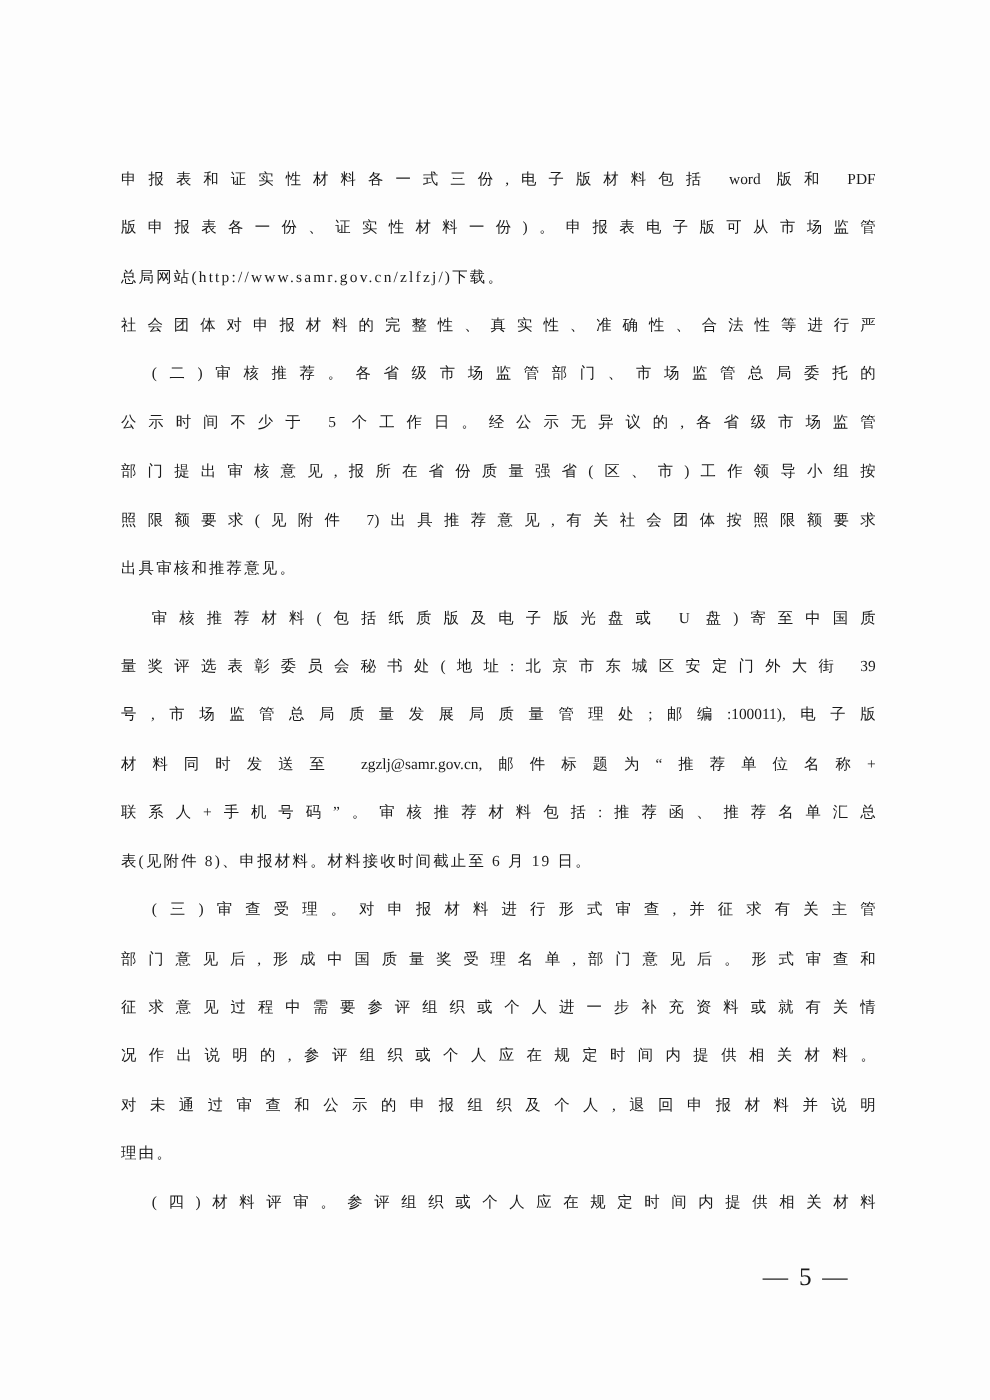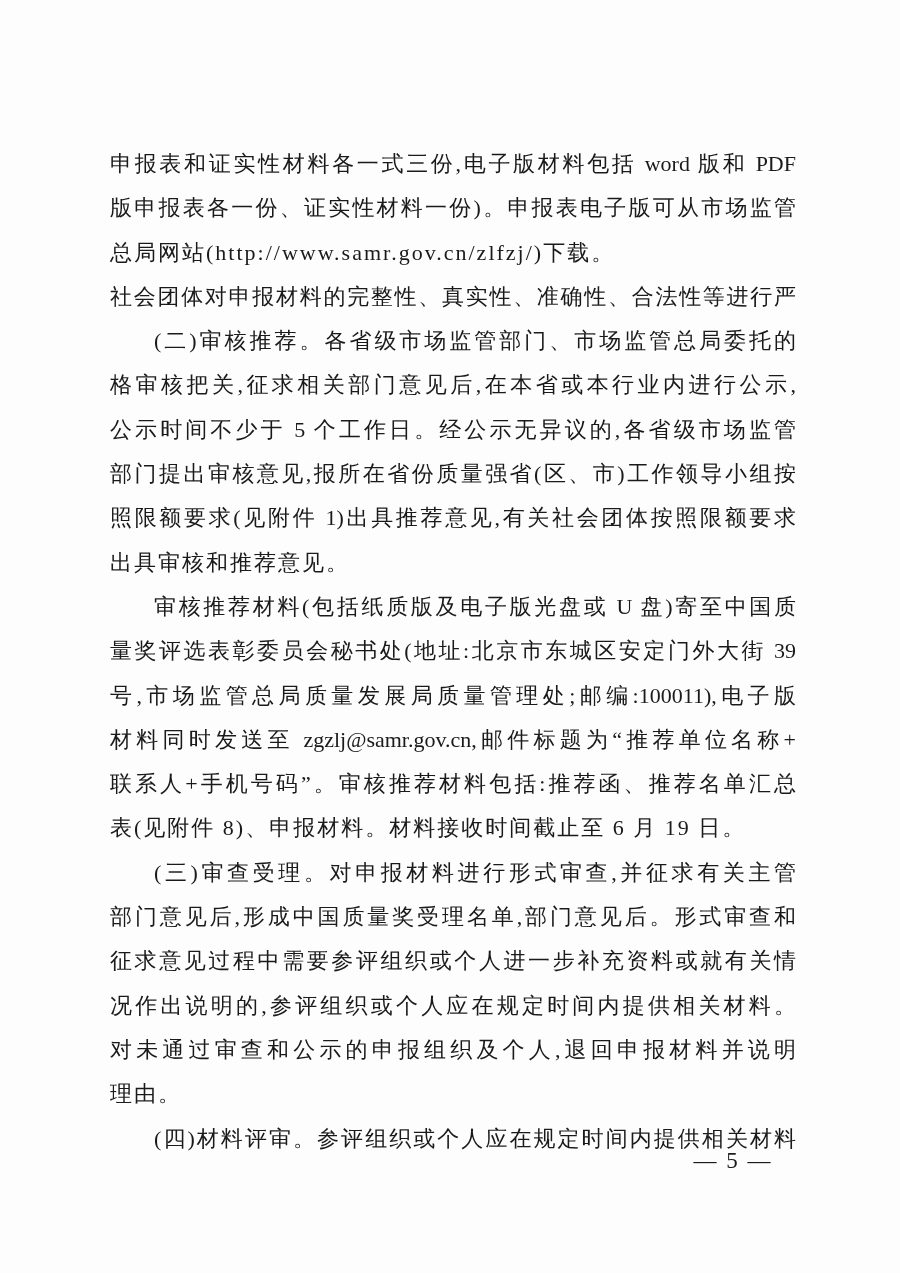--- a/index.html
+++ b/index.html
@@ -16,21 +16,21 @@
     font-family: "Liberation Serif", "DejaVu Serif", serif;
     color: #1a1a1a;
   }
   .body-text {
     position: absolute;
     left: 110px;
     top: 142px;
     width: 686px;
   }
   .line {
-    font-size: 22px;
+    font-size: 14px;
     line-height: 44.3px;
     height: 44.3px;
     white-space: nowrap;
     text-align: justify;
     text-align-last: justify;
     -moz-text-align-last: justify;
   }
   .line.indent {
     text-indent: 2em;
   }
@@ -54,24 +54,23 @@
 </head>
 <body>
 
 <div class="page">
   <div class="body-text">
       <div class="line">申报表和证实性材料各一式三份,电子版材料包括 word 版和 PDF</div>
       <div class="line">版申报表各一份、证实性材料一份)。申报表电子版可从市场监管</div>
       <div class="line short">总局网站(http://www.samr.gov.cn/zlfzj/)下载。</div>
       <div class="line">社会团体对申报材料的完整性、真实性、准确性、合法性等进行严</div>
       <div class="line indent">(二)审核推荐。各省级市场监管部门、市场监管总局委托的</div>
-      <div class="line">格审核把关,征求相关部门意见后,在本省或本行业内进行公示,</div>
       <div class="line">公示时间不少于 5 个工作日。经公示无异议的,各省级市场监管</div>
       <div class="line">部门提出审核意见,报所在省份质量强省(区、市)工作领导小组按</div>
-      <div class="line">照限额要求(见附件 1)出具推荐意见,有关社会团体按照限额要求</div>
+      <div class="line">照限额要求(见附件 7)出具推荐意见,有关社会团体按照限额要求</div>
       <div class="line short">出具审核和推荐意见。</div>
       <div class="line indent">审核推荐材料(包括纸质版及电子版光盘或 U 盘)寄至中国质</div>
       <div class="line">量奖评选表彰委员会秘书处(地址:北京市东城区安定门外大街 39</div>
       <div class="line">号,市场监管总局质量发展局质量管理处;邮编:100011),电子版</div>
       <div class="line">材料同时发送至 zgzlj@samr.gov.cn,邮件标题为“推荐单位名称+</div>
       <div class="line">联系人+手机号码”。审核推荐材料包括:推荐函、推荐名单汇总</div>
       <div class="line short">表(见附件 8)、申报材料。材料接收时间截止至 6 月 19 日。</div>
       <div class="line indent">(三)审查受理。对申报材料进行形式审查,并征求有关主管</div>
       <div class="line">部门意见后,形成中国质量奖受理名单,部门意见后。形式审查和</div>
       <div class="line">征求意见过程中需要参评组织或个人进一步补充资料或就有关情</div>

